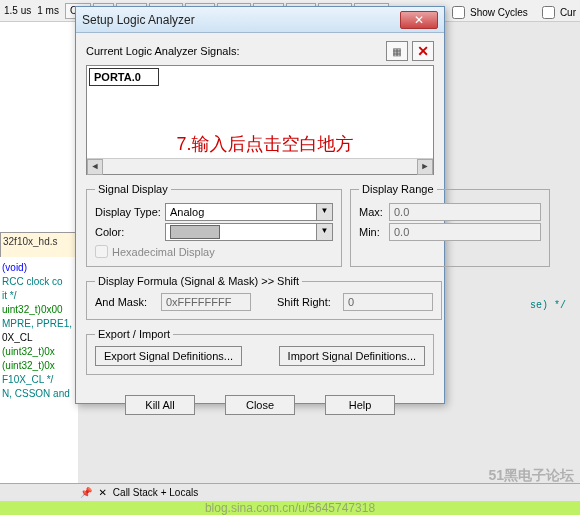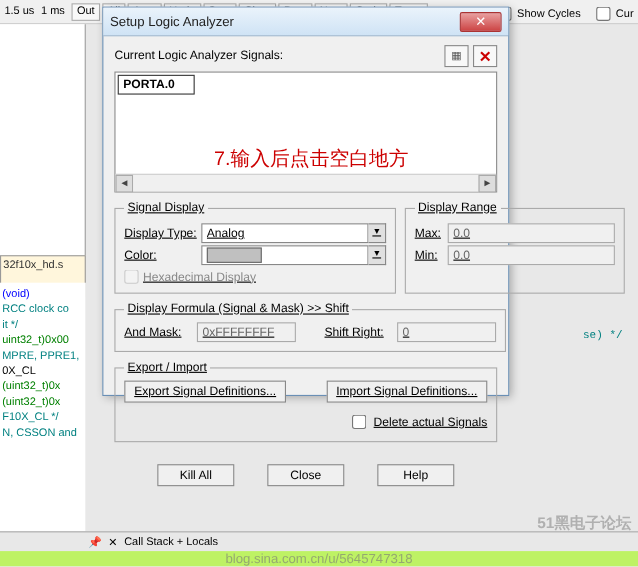--- a/index.html
+++ b/index.html
@@ -16,42 +16,42 @@
   .left-panel { position: absolute; left: 0; top: 22px; width: 78px; bottom: 32px; background: #fff; border-right: 1px solid #999; }
   .left-panel .tab { position: absolute; top: 210px; left: 0; width: 78px; height: 38px; background: #fff6dc; border: 1px solid #999; font-size: 10px; padding: 3px 2px; overflow: hidden; white-space: nowrap; color: #333; }
   .code-area { position: absolute; top: 235px; left: 0; width: 78px; bottom: 0; background: #fff; font-family: "Courier New", monospace; font-size: 10px; line-height: 14px; padding: 4px 2px; overflow: hidden; white-space: nowrap; }
   .code-area .kw { color: #0000ff; }
   .code-area .num { color: #008000; }
   .code-area .cmt { color: #008080; }
   
   .right-code { position: absolute; right: 0; top: 300px; width: 50px; font-family: "Courier New", monospace; font-size: 10px; color: #008080; }
   
   
-  .dialog { position: absolute; top: 6px; left: 93px; width: 370px; height: 354px; background: #f0f0f0; border: 1px solid #6a8fb5; box-shadow: 2px 2px 8px rgba(0,0,0,0.3); }
+  .dialog { position: absolute; top: 6px; left: 75px; width: 370px; height: 398px; background: #f0f0f0; border: 1px solid #6a8fb5; box-shadow: 2px 2px 8px rgba(0,0,0,0.3); }
   .titlebar { height: 26px; background: linear-gradient(#eaf3fb, #cfe3f5); display: flex; align-items: center; padding: 0 6px; border-bottom: 1px solid #a0b8d0; }
   .titlebar .title { flex: 1; font-size: 12px; color: #222; }
   .titlebar .close { width: 38px; height: 18px; background: linear-gradient(#e9a0a0, #c44); border: 1px solid #a33; border-radius: 2px; color: #fff; text-align: center; line-height: 16px; font-size: 12px; cursor: pointer; }
   
   .dlg-body { padding: 8px 10px; }
   .row-top { display: flex; align-items: center; justify-content: space-between; margin-bottom: 4px; }
   .row-top .lbl { font-size: 11px; }
   .row-top .icons { display: flex; gap: 4px; }
   .icon-btn { width: 22px; height: 20px; border: 1px solid #888; background: #f8f8f8; display: flex; align-items: center; justify-content: center; cursor: pointer; }
   .icon-btn.new { color: #555; font-size: 10px; }
   .icon-btn.del { color: #c00; font-size: 14px; font-weight: bold; }
   
   .signal-box { border: 1px solid #888; background: #fff; height: 110px; position: relative; margin-bottom: 2px; }
   .signal-input { border: 1px solid #333; margin: 2px; padding: 2px 4px; font-size: 11px; font-weight: bold; background: #fff; display: inline-block; min-width: 70px; }
   .annotation { position: absolute; bottom: 18px; left: 20px; right: 10px; text-align: center; color: #c00; font-size: 18px; font-weight: normal; }
   .scroll-track { position: absolute; bottom: 0; left: 0; right: 0; height: 16px; background: #e8e8e8; border-top: 1px solid #ccc; display: flex; }
   .scroll-arrow { width: 16px; height: 16px; background: #ddd; border: 1px solid #aaa; text-align: center; line-height: 12px; font-size: 9px; color: #444; }
   .scroll-thumb { flex: 1; background: #f0f0f0; }
   
   .groups-row { display: flex; gap: 8px; margin-top: 8px; }
-  fieldset { border: 1px solid #aaa; padding: 6px 8px 8px 8px; margin: 0; font-size: 11px; text-decoration: underline; }
+  fieldset { border: 1px solid #aaa; padding: 6px 8px 8px 8px; margin: 0; font-size: 11px; }
   legend { font-size: 11px; padding: 0 3px; }
   .fs-display { flex: 1.3; }
   .fs-range { flex: 1; }
   .form-row { display: flex; align-items: center; margin: 2px 0; gap: 0; }
   .form-row .flabel { width: 70px; font-size: 11px; }
   .combo { display: flex; align-items: center; flex: 1; }
   .combo input { flex: 1; border: 1px solid #888; background: #fff; height: 18px; padding: 0 4px; font-size: 11px; }
   .combo .arrow { width: 16px; height: 18px; background: #e0e0e0; border: 1px solid #888; border-left: none; text-align: center; line-height: 14px; font-size: 8px; cursor: pointer; }
   .color-swatch { width: 50px; height: 14px; background: #c0c0c0; border: 1px solid #666; }
   .ro-input { border: 1px solid #aaa; background: #f0f0f0; height: 18px; padding: 0 4px; font-size: 11px; color: #666; flex: 1; }
@@ -198,24 +198,20 @@
         <input readonly="" value="0" style="">
       </div>
     </fieldset>
 
     <fieldset class="fs-export">
       <legend>Export / Import</legend>
       <div class="export-row">
         <button class="std-btn">Export Signal Definitions...</button>
         <button class="std-btn">Import Signal Definitions...</button>
       </div>
-      <div class="del-row">
-        <input type="checkbox" style="">
-        <span>Delete actual Signals</span>
-      </div>
     </fieldset>
 
     <div class="bottom-btns">
       <button class="std-btn">Kill All</button>
       <button class="std-btn">Close</button>
       <button class="std-btn">Help</button>
     </div>
   </div>
 </div>
 

